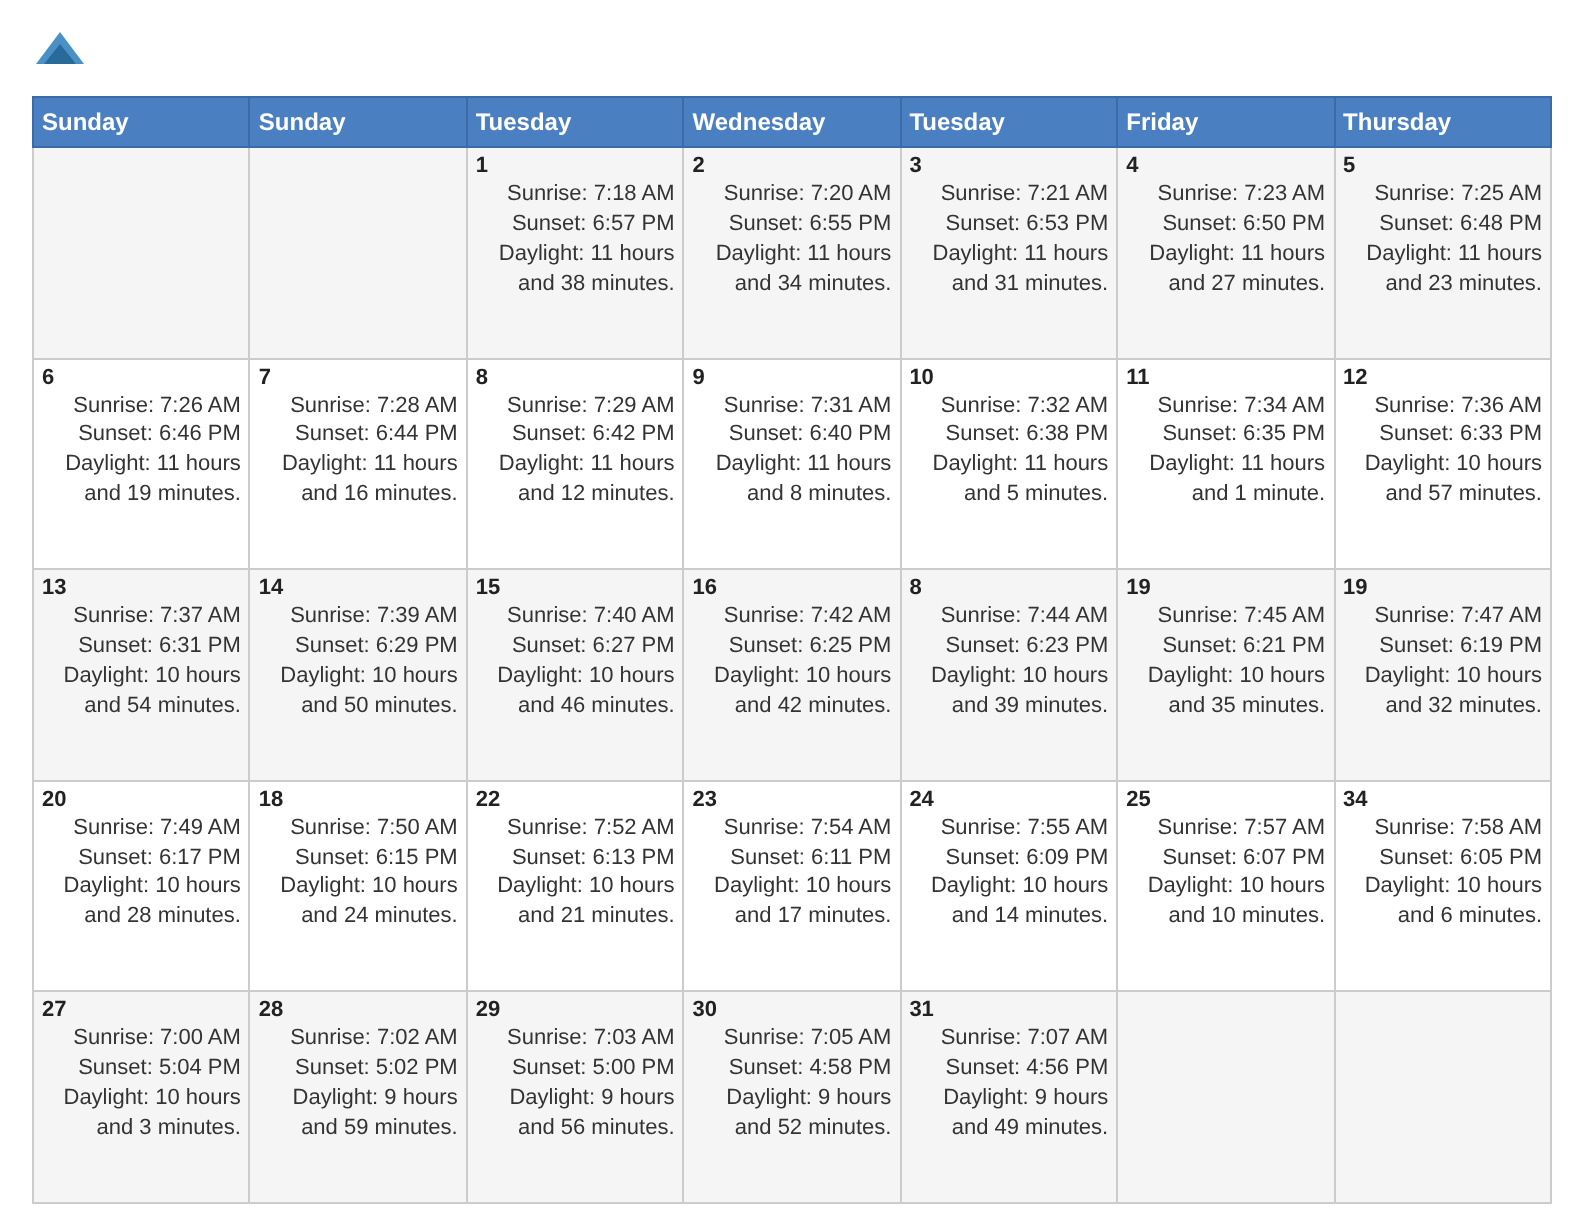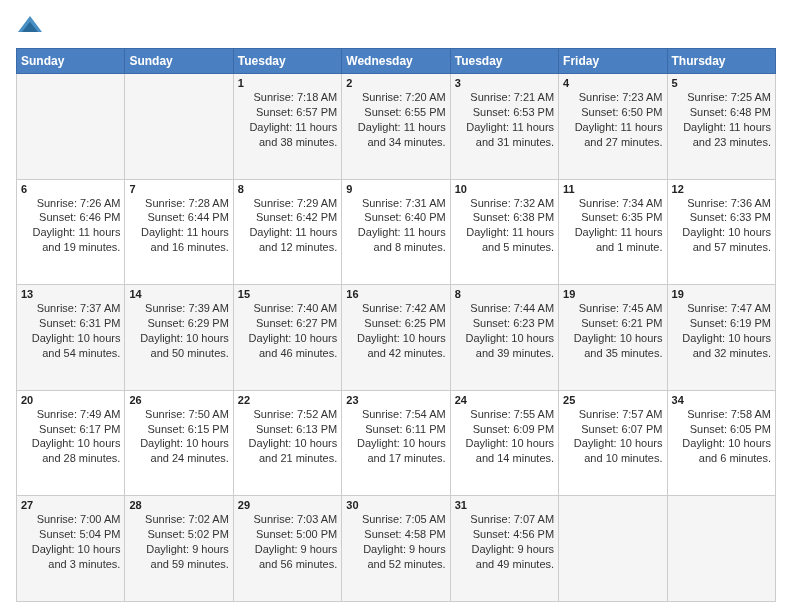--- a/index.html
+++ b/index.html
@@ -227,21 +227,21 @@
               <span class="day-number">19</span>
               <div class="cell-content">Sunrise: 7:47 AM<br>Sunset: 6:19 PM<br>Daylight: 10 hours and 32 minutes.</div>
             </td>
           </tr>
           <tr>
             <td>
               <span class="day-number">20</span>
               <div class="cell-content">Sunrise: 7:49 AM<br>Sunset: 6:17 PM<br>Daylight: 10 hours and 28 minutes.</div>
             </td>
             <td>
-              <span class="day-number">26</span>
+              <span class="day-number">18</span>
               <div class="cell-content">Sunrise: 7:50 AM<br>Sunset: 6:15 PM<br>Daylight: 10 hours and 24 minutes.</div>
             </td>
             <td>
               <span class="day-number">22</span>
               <div class="cell-content">Sunrise: 7:52 AM<br>Sunset: 6:13 PM<br>Daylight: 10 hours and 21 minutes.</div>
             </td>
             <td>
               <span class="day-number">23</span>
               <div class="cell-content">Sunrise: 7:54 AM<br>Sunset: 6:11 PM<br>Daylight: 10 hours and 17 minutes.</div>
             </td>

